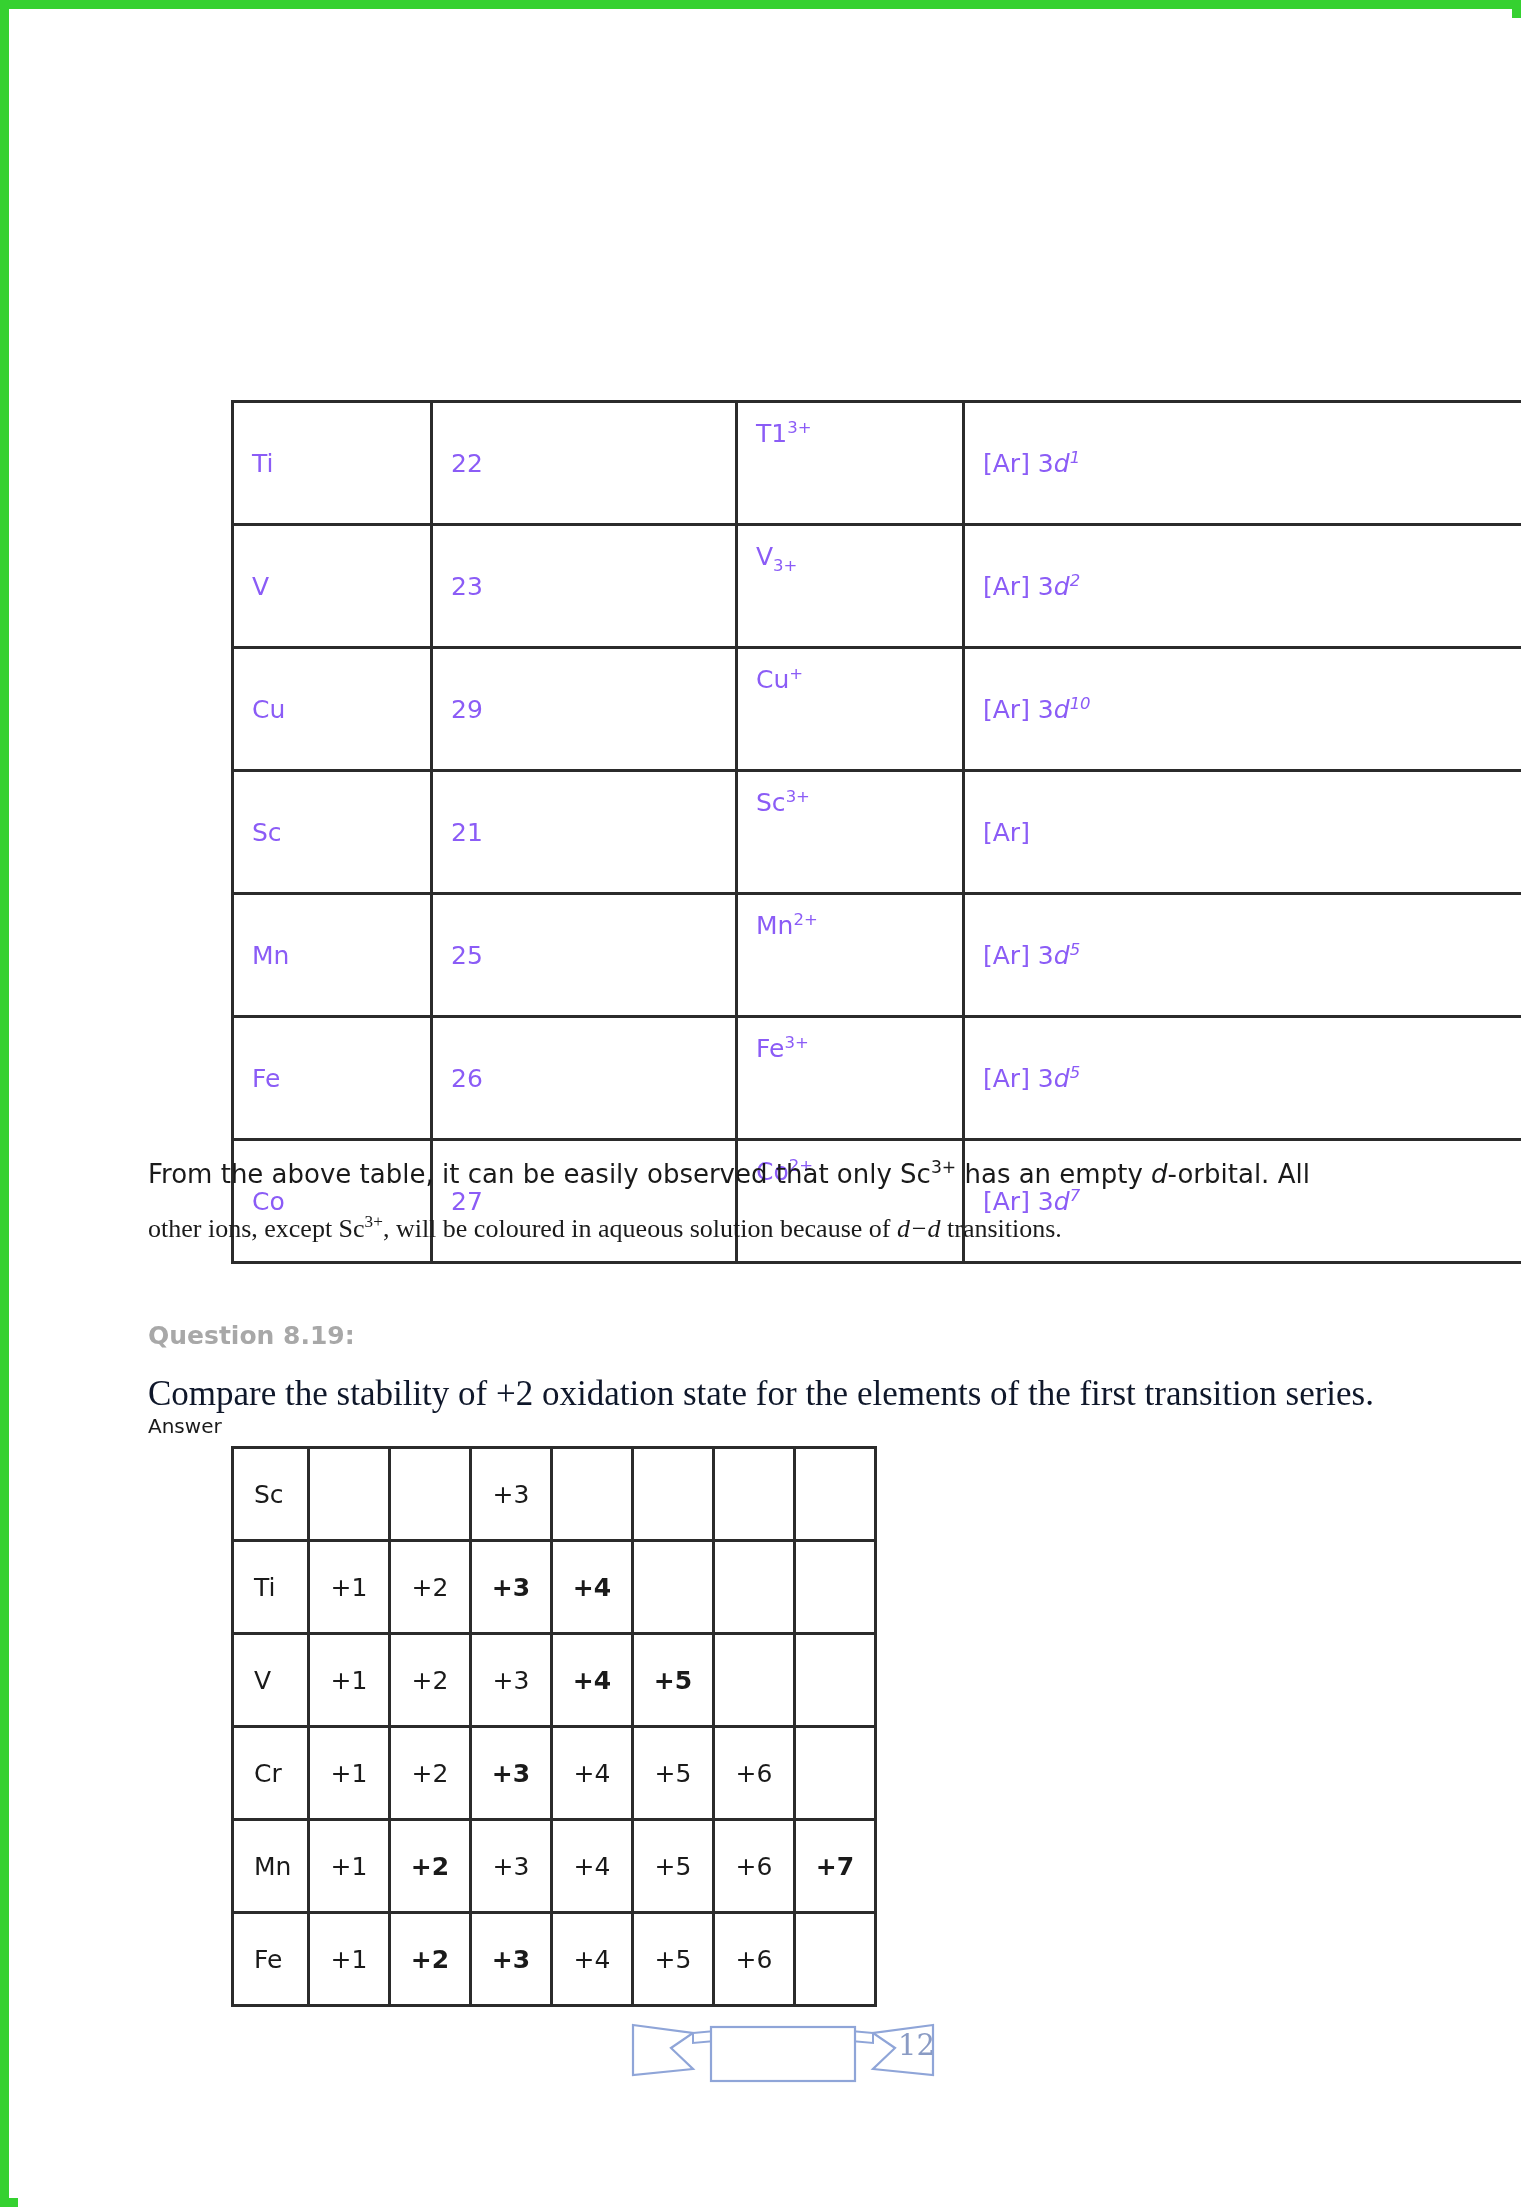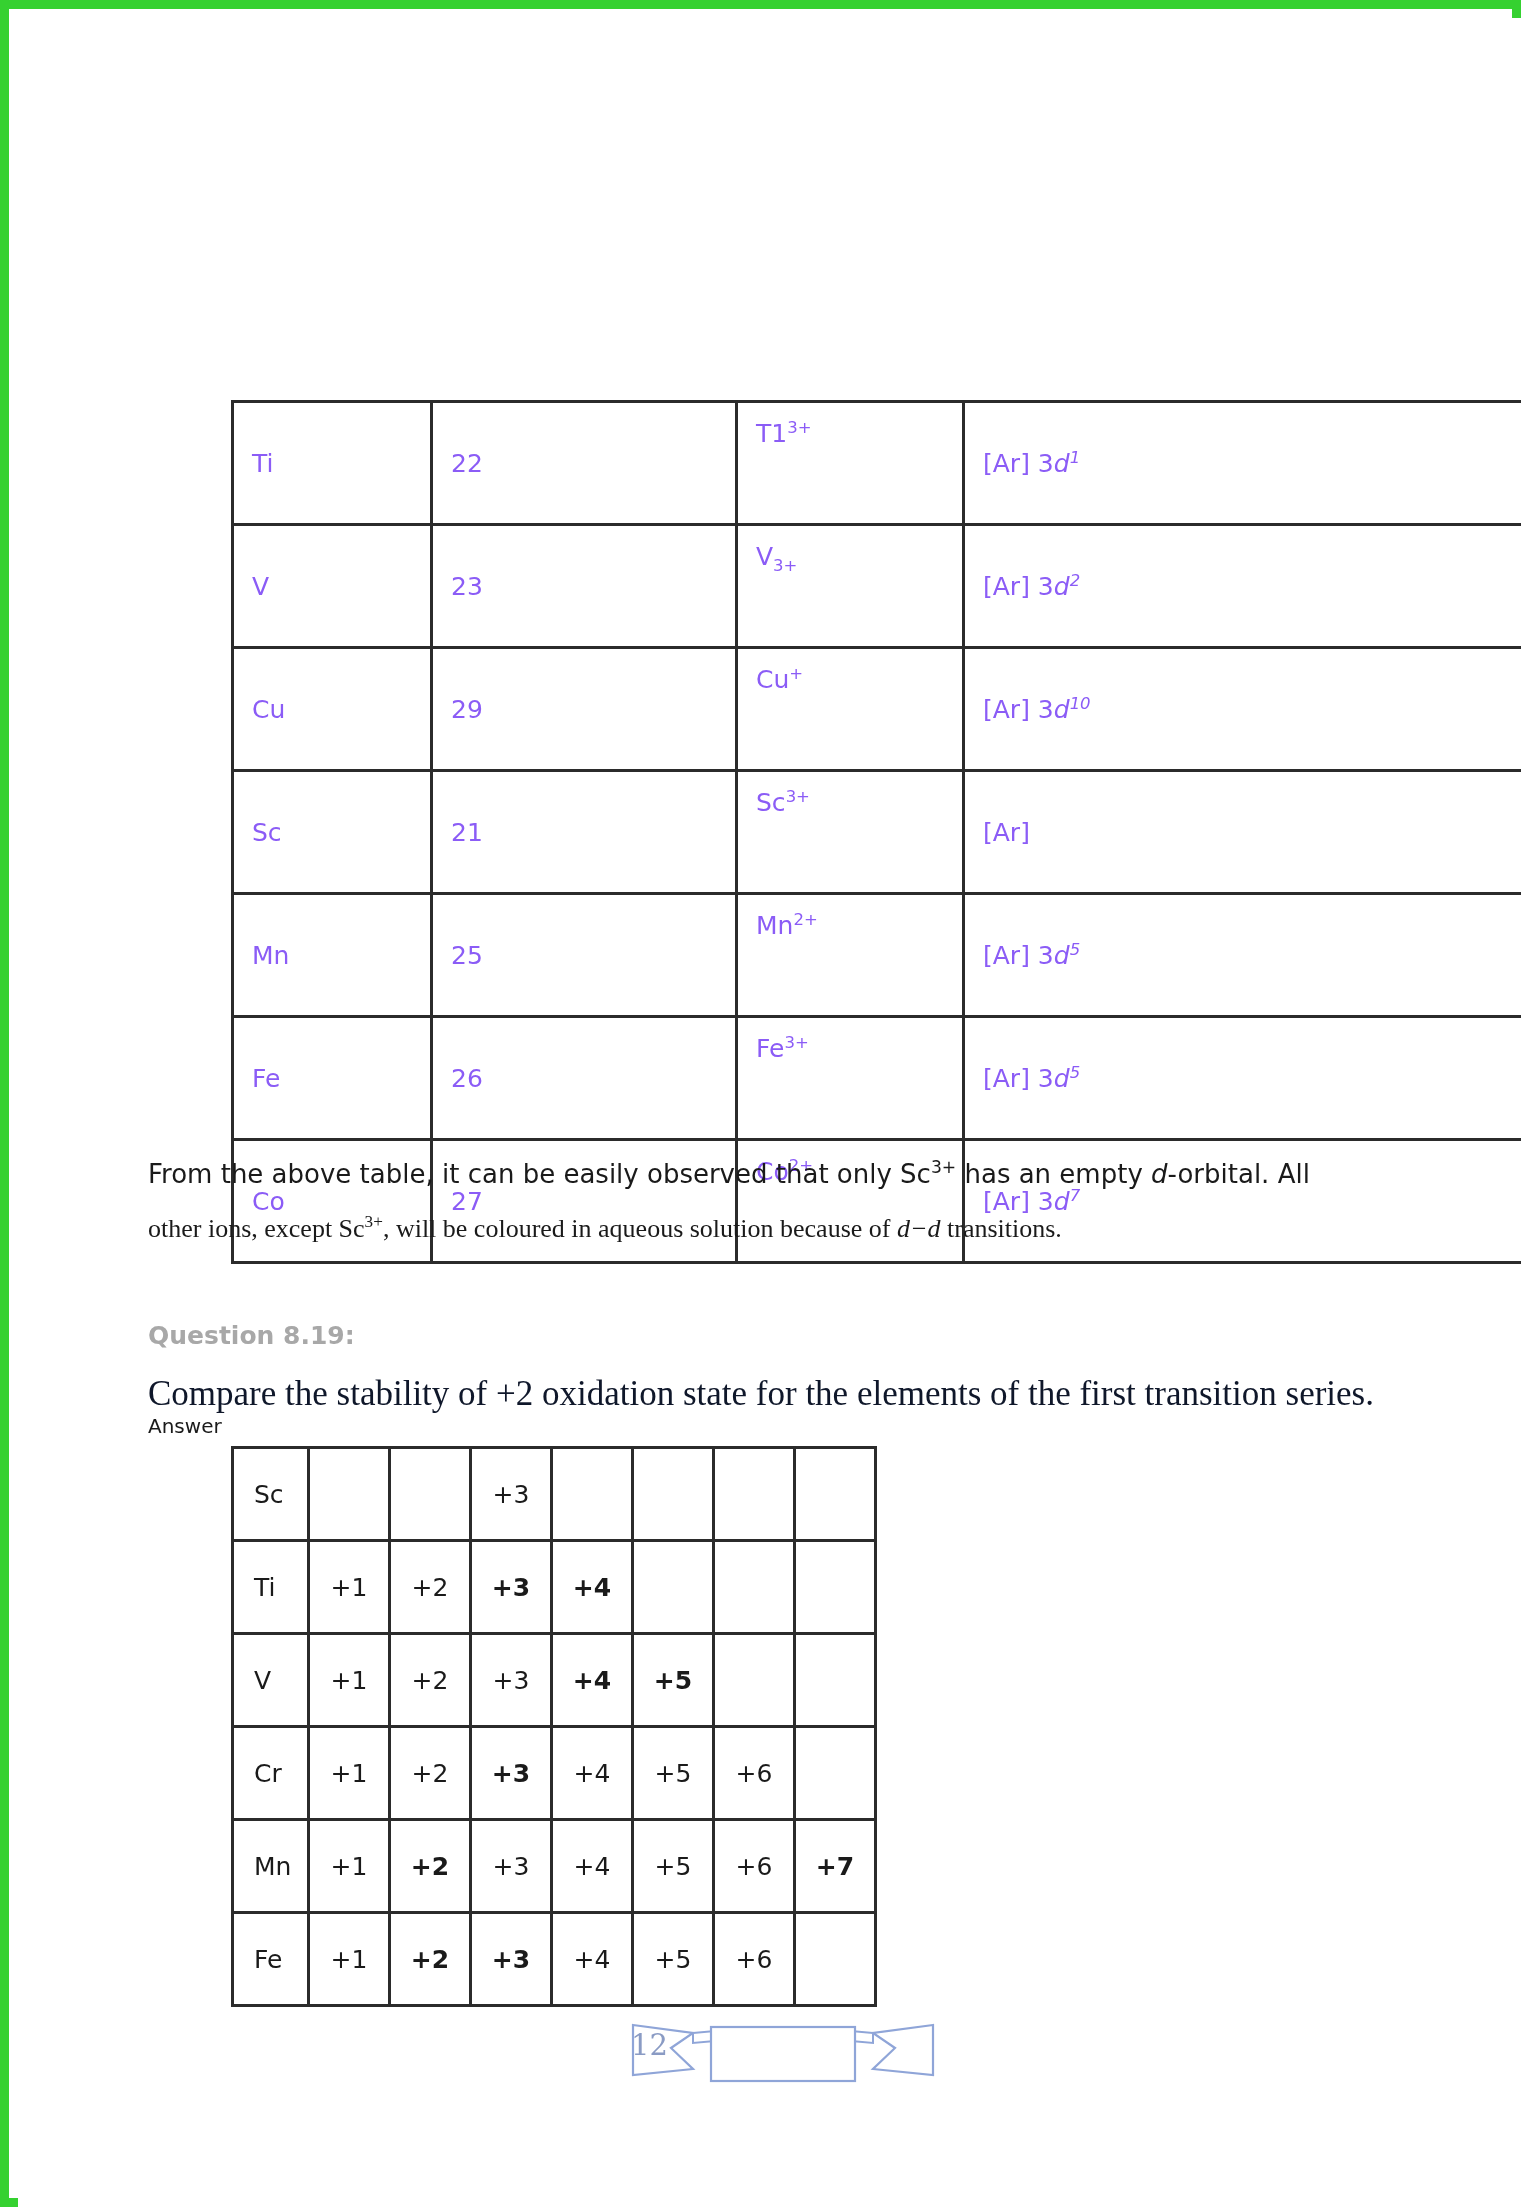--- a/index.html
+++ b/index.html
@@ -134,21 +134,21 @@
     top: 1985px;
     width: 304px;
     height: 82px;
   }
   #page-ribbon svg { display: block; }
   #page-number-text {
     position: absolute;
     left: 613px;
     top: 2010px;
     width: 304px;
-    text-align: left;
+    text-align: right;
     font-family: "DejaVu Serif", serif;
     font-size: 29px;
     color: #8a9bc4;
   }
 </style>
 </head>
 <body>
 
 <div id="page-frame">
   <div id="page-inner">

